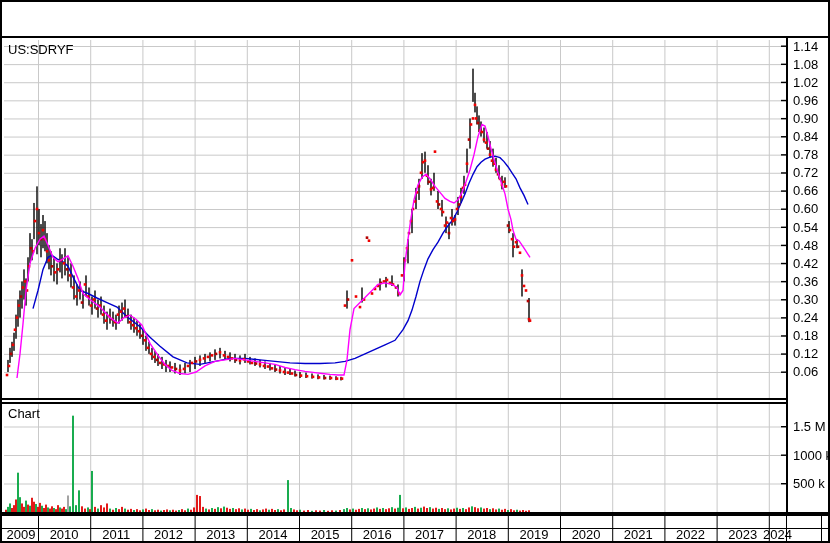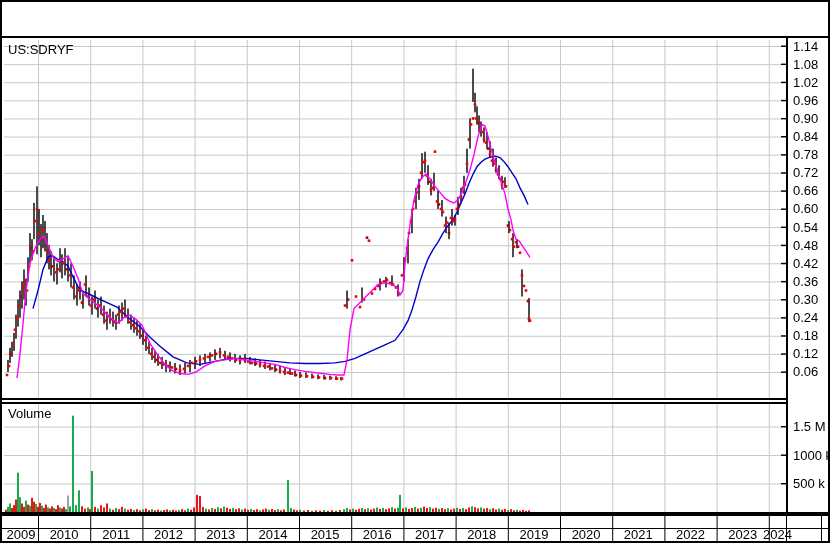--- a/index.html
+++ b/index.html
@@ -23,21 +23,21 @@
 </head>
 <body>
 
 <div class="screen">
   <div class="header">
     <div>Historic Chart for US:SDRYF by Stockwatch.com 604.687.1500 - (c) 2019</div>
     <div>Fri May 24 2019   Op=0.305  Hi=0.305  Lo=0.258  Cl=0.258  Vol=40,000   Year hi=1.0698  lo=0.008</div>
   </div>
 
   <div class="panel-label" id="lbl-symbol">US:SDRYF</div>
-  <div class="panel-label" id="lbl-volume">Volume</div>
+  <div class="panel-label" id="lbl-volume">Chart</div>
 
   <svg id="chart-svg" width="830" height="505" viewBox="0 38 830 505">
       <rect x="0" y="38" width="830" height="505" fill="#ffffff"></rect>
       <g>
         <rect x="38" y="40" width="1" height="358" fill="#c9c9c9"></rect>
         <rect x="90.2" y="40" width="1" height="358" fill="#c9c9c9"></rect>
         <rect x="142.4" y="40" width="1" height="358" fill="#c9c9c9"></rect>
         <rect x="194.60000000000002" y="40" width="1" height="358" fill="#c9c9c9"></rect>
         <rect x="246.8" y="40" width="1" height="358" fill="#c9c9c9"></rect>
         <rect x="299" y="40" width="1" height="358" fill="#c9c9c9"></rect>

